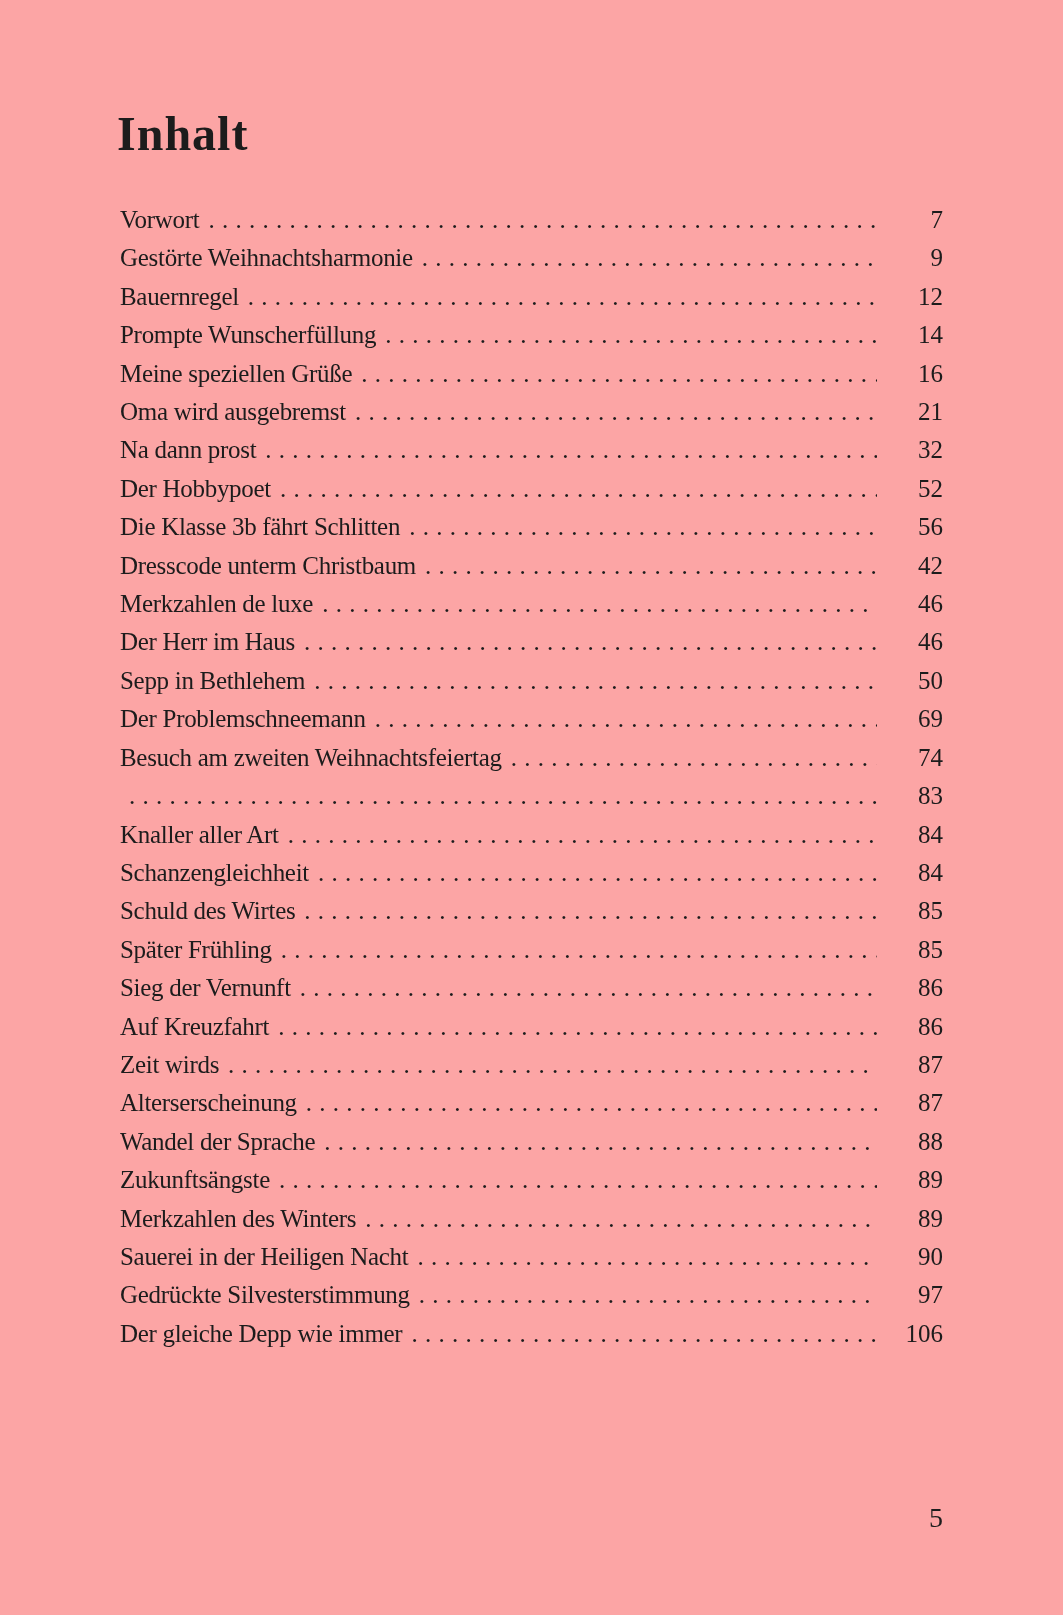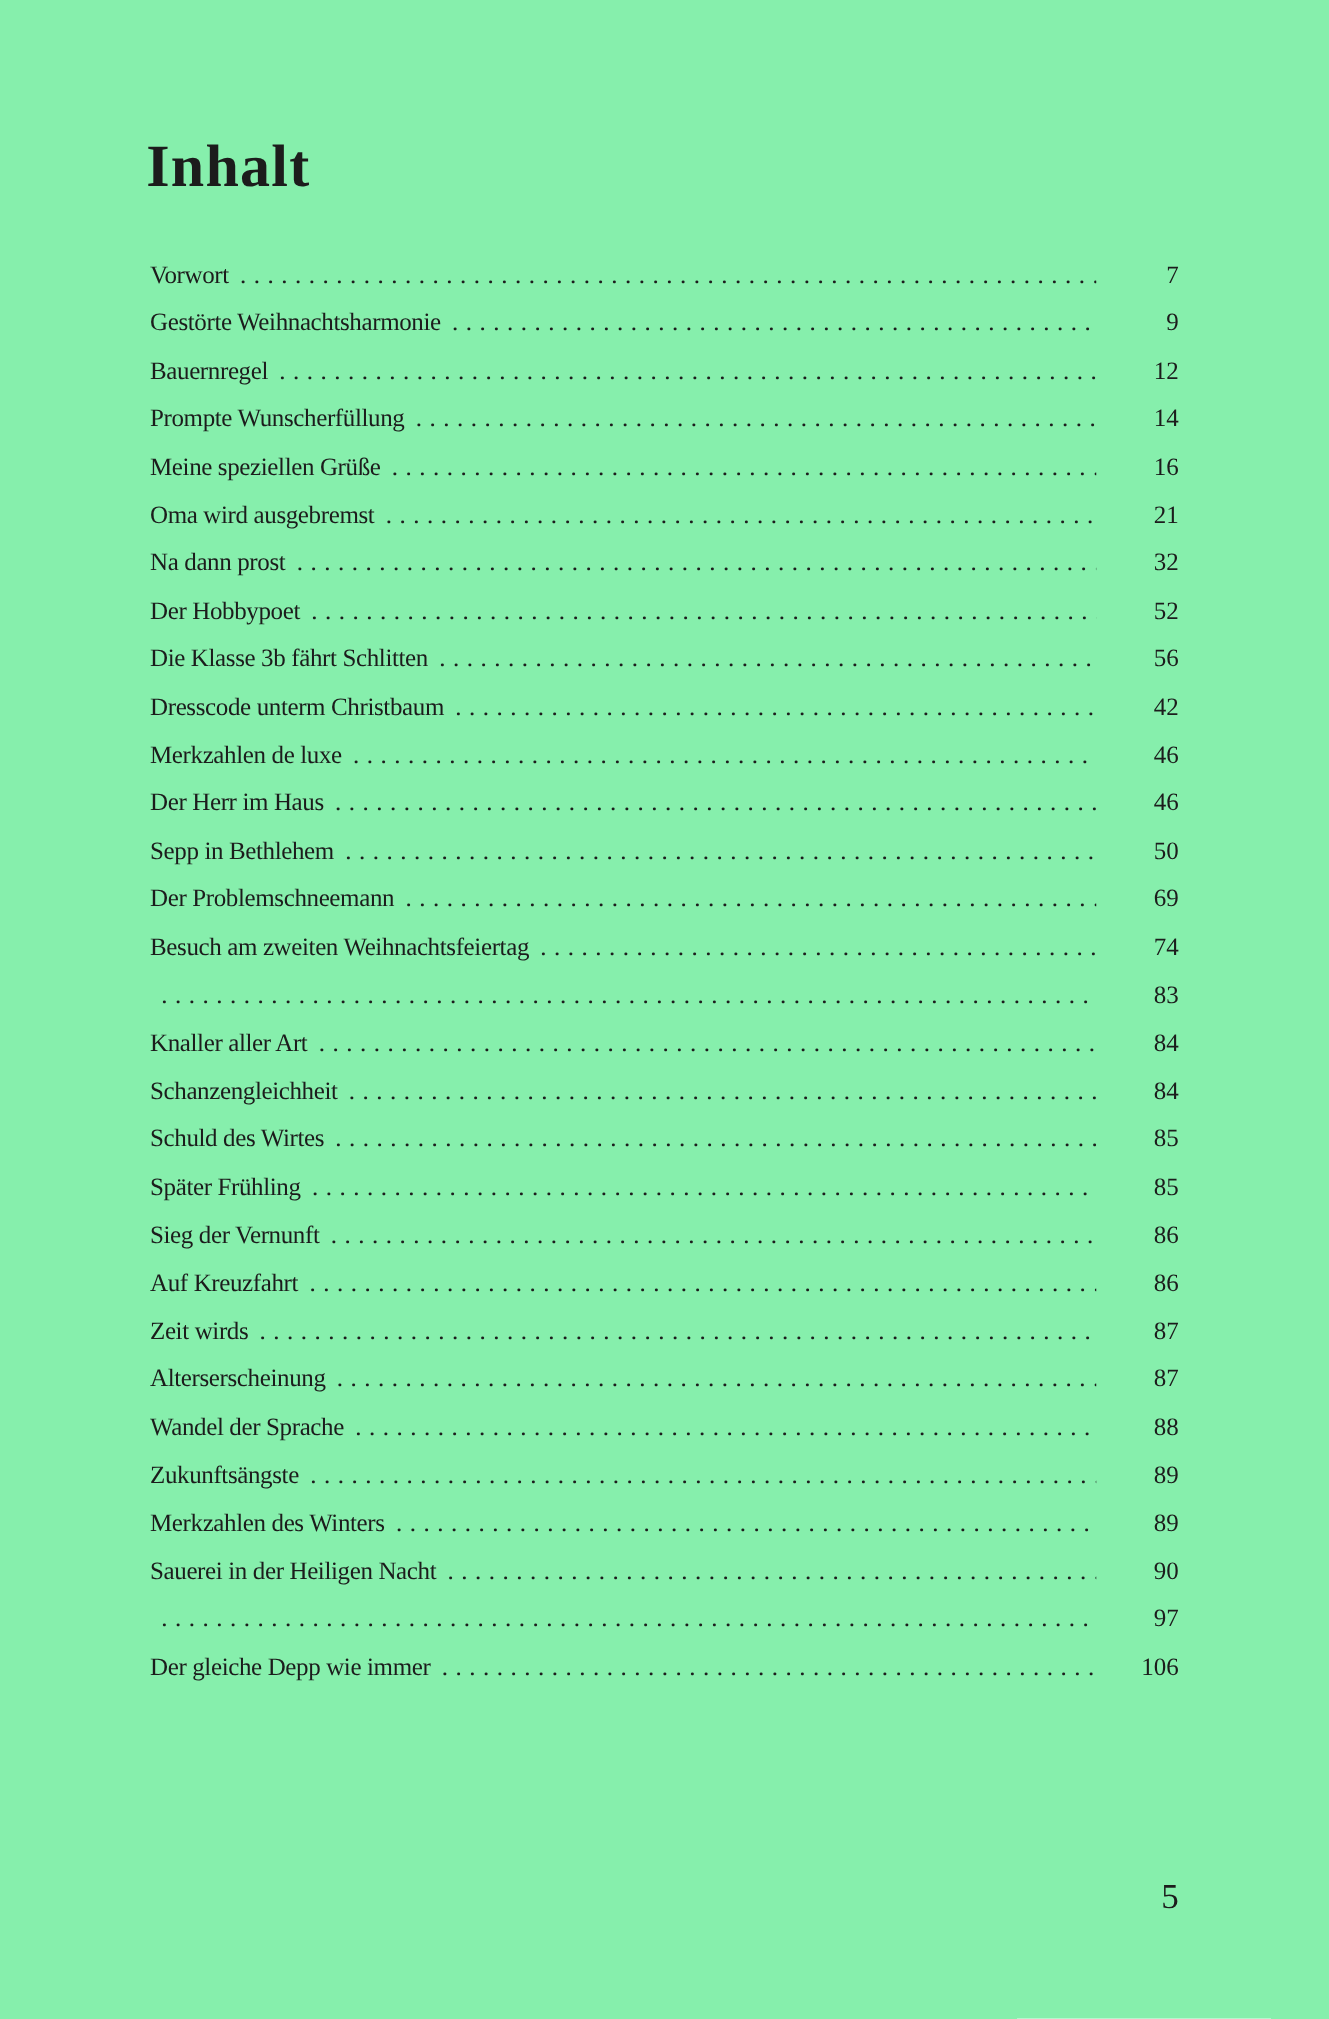--- a/index.html
+++ b/index.html
@@ -4,21 +4,21 @@
 <style>
   html, body {
     margin: 0;
     padding: 0;
     background: #ffffff;
   }
   .page {
     position: relative;
     width: 1063px;
     height: 1615px;
-    background: #86efac;
+    background: #fca5a5;
     font-family: "Liberation Serif", serif;
     color: #1c1c1c;
     overflow: hidden;
   }
   .page-title {
     position: absolute;
     left: 117px;
     top: 110px;
     font-size: 48px;
     font-weight: bold;
@@ -29,21 +29,21 @@
   .toc {
     position: absolute;
     left: 120px;
     right: 120px;
     top: 201px;
   }
   .toc-row {
     display: flex;
     align-items: baseline;
     line-height: 38.4px;
-    font-size: 20px;
+    font-size: 25px;
     white-space: nowrap;
   }
   .toc-title {
     flex: 0 0 auto;
     letter-spacing: -0.3px;
   }
   .toc-dots {
     flex: 1 1 auto;
     min-width: 0;
     overflow: hidden;
@@ -236,20 +236,21 @@
     <span class="toc-page">89</span>
   </div>
 
   <div class="toc-row">
     <span class="toc-title">Sauerei in der Heiligen Nacht</span>
     <span class="toc-dots"></span>
     <span class="toc-page">90</span>
   </div>
 
   <div class="toc-row">
+    <span class="toc-title">Gedrückte Silvesterstimmung</span>
     <span class="toc-dots"></span>
     <span class="toc-page">97</span>
   </div>
 
   <div class="toc-row">
     <span class="toc-title">Der gleiche Depp wie immer</span>
     <span class="toc-dots"></span>
     <span class="toc-page">106</span>
   </div>
 

